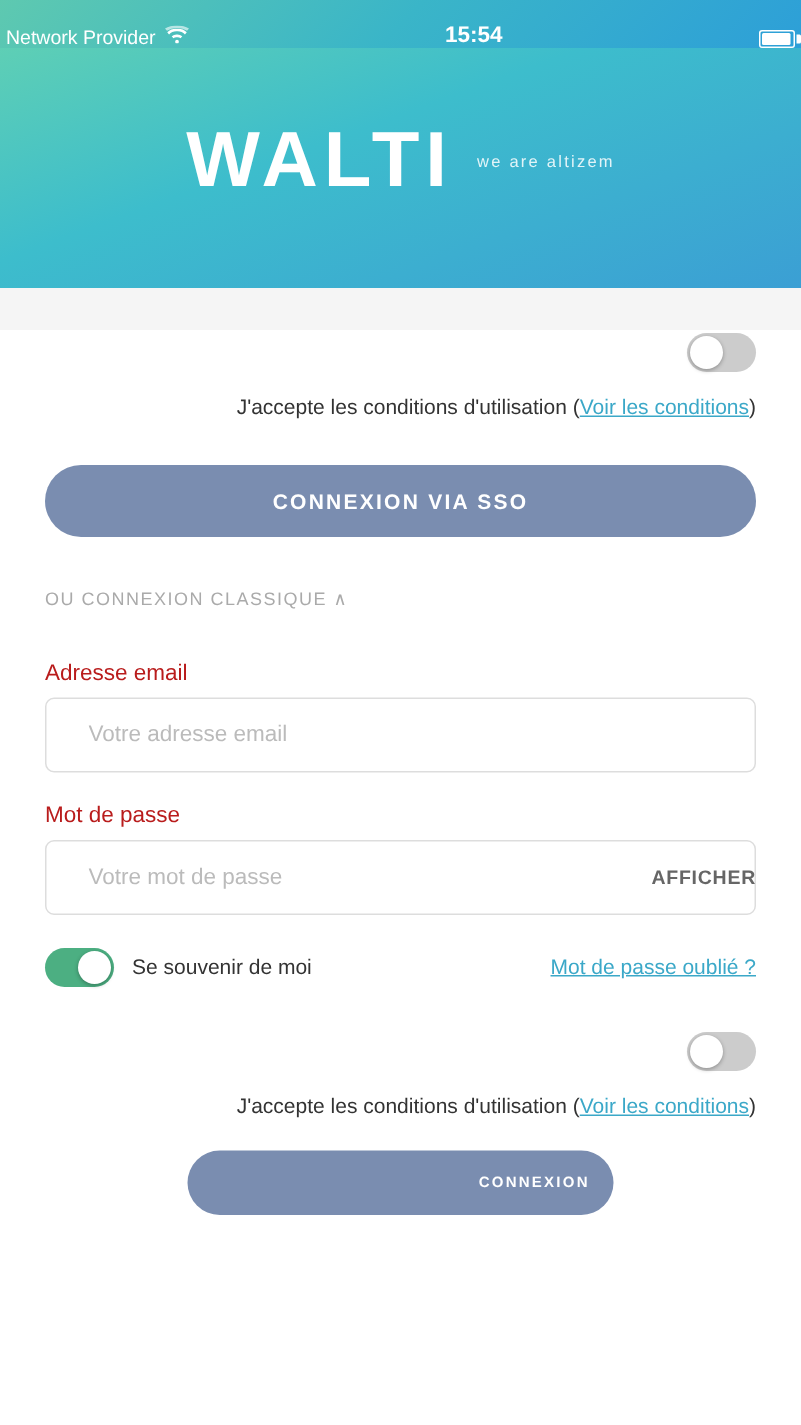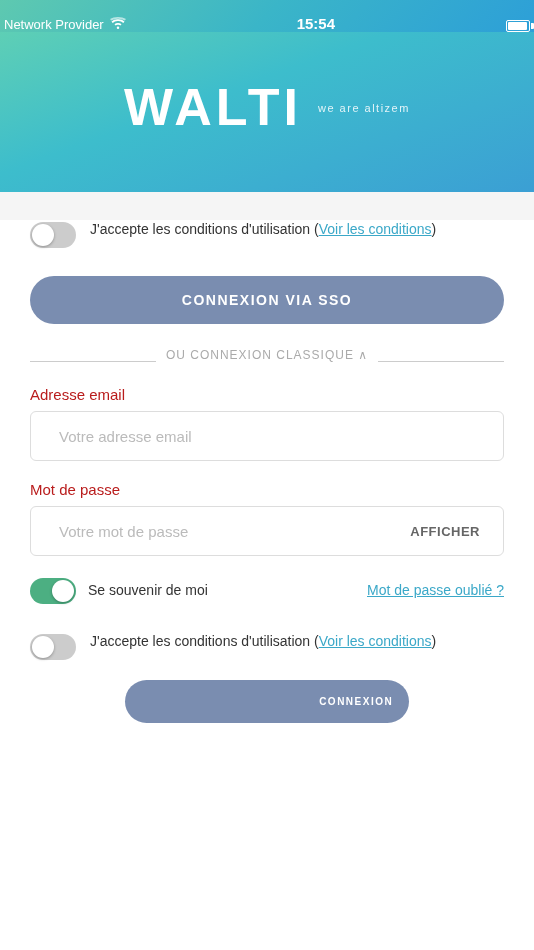--- a/index.html
+++ b/index.html
@@ -134,23 +134,24 @@
     }
 
     .tab-btn.inactive {
       background: #b0afb8;
       color: white;
     }
 
     
     .terms-row {
       display: flex;
-      align-items: flex-start;
+      align-items: flex-end;
       gap: 14px;
       margin-top: 28px;
+      flex-direction: column;
     }
 
     .toggle {
       width: 46px;
       height: 26px;
       border-radius: 13px;
       background: #ccc;
       position: relative;
       flex-shrink: 0;
       cursor: pointer;
@@ -202,23 +203,24 @@
       font-size: 14px;
       font-weight: 700;
       letter-spacing: 1.5px;
       cursor: pointer;
       text-align: center;
     }
 
     
     .divider {
       display: flex;
-      align-items: flex-end;
+      align-items: flex-start;
       gap: 10px;
       margin: 24px 0;
+      flex-direction: column;
     }
 
     .divider-line {
       flex: 1;
       height: 1px;
       background: #ccc;
     }
 
     .divider-text {
       font-size: 12px;
@@ -254,21 +256,21 @@
     .password-wrapper {
       position: relative;
     }
 
     .password-wrapper input {
       padding-right: 80px;
     }
 
     .show-btn {
       position: absolute;
-      right: 24px;
+      right: 0;
       top: 50%;
       transform: translateY(-50%);
       font-size: 13px;
       font-weight: 700;
       color: #666;
       background: none;
       border: none;
       cursor: pointer;
       letter-spacing: 0.5px;
     }

